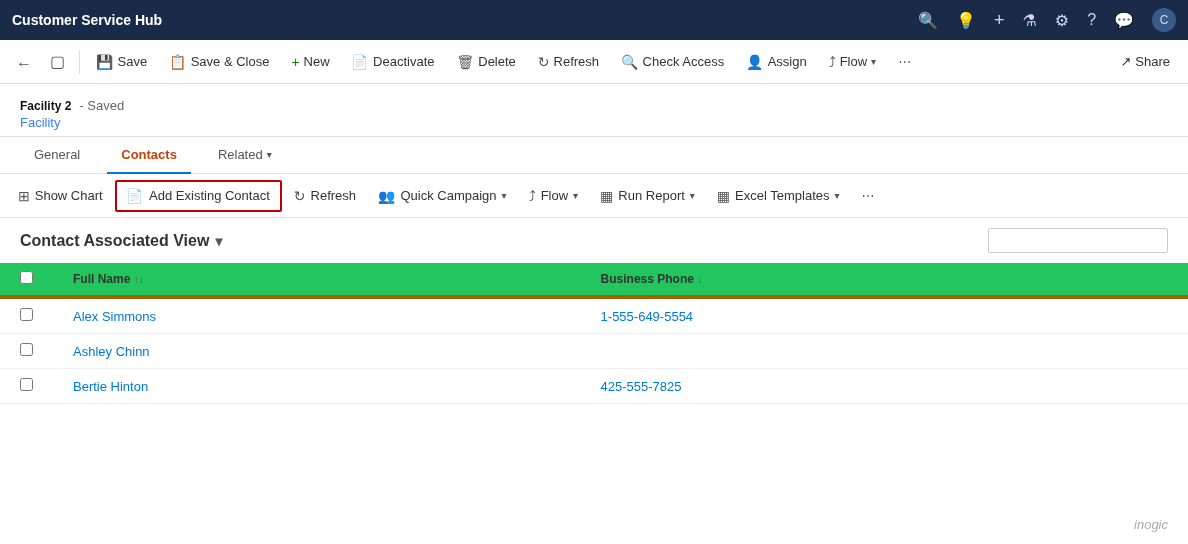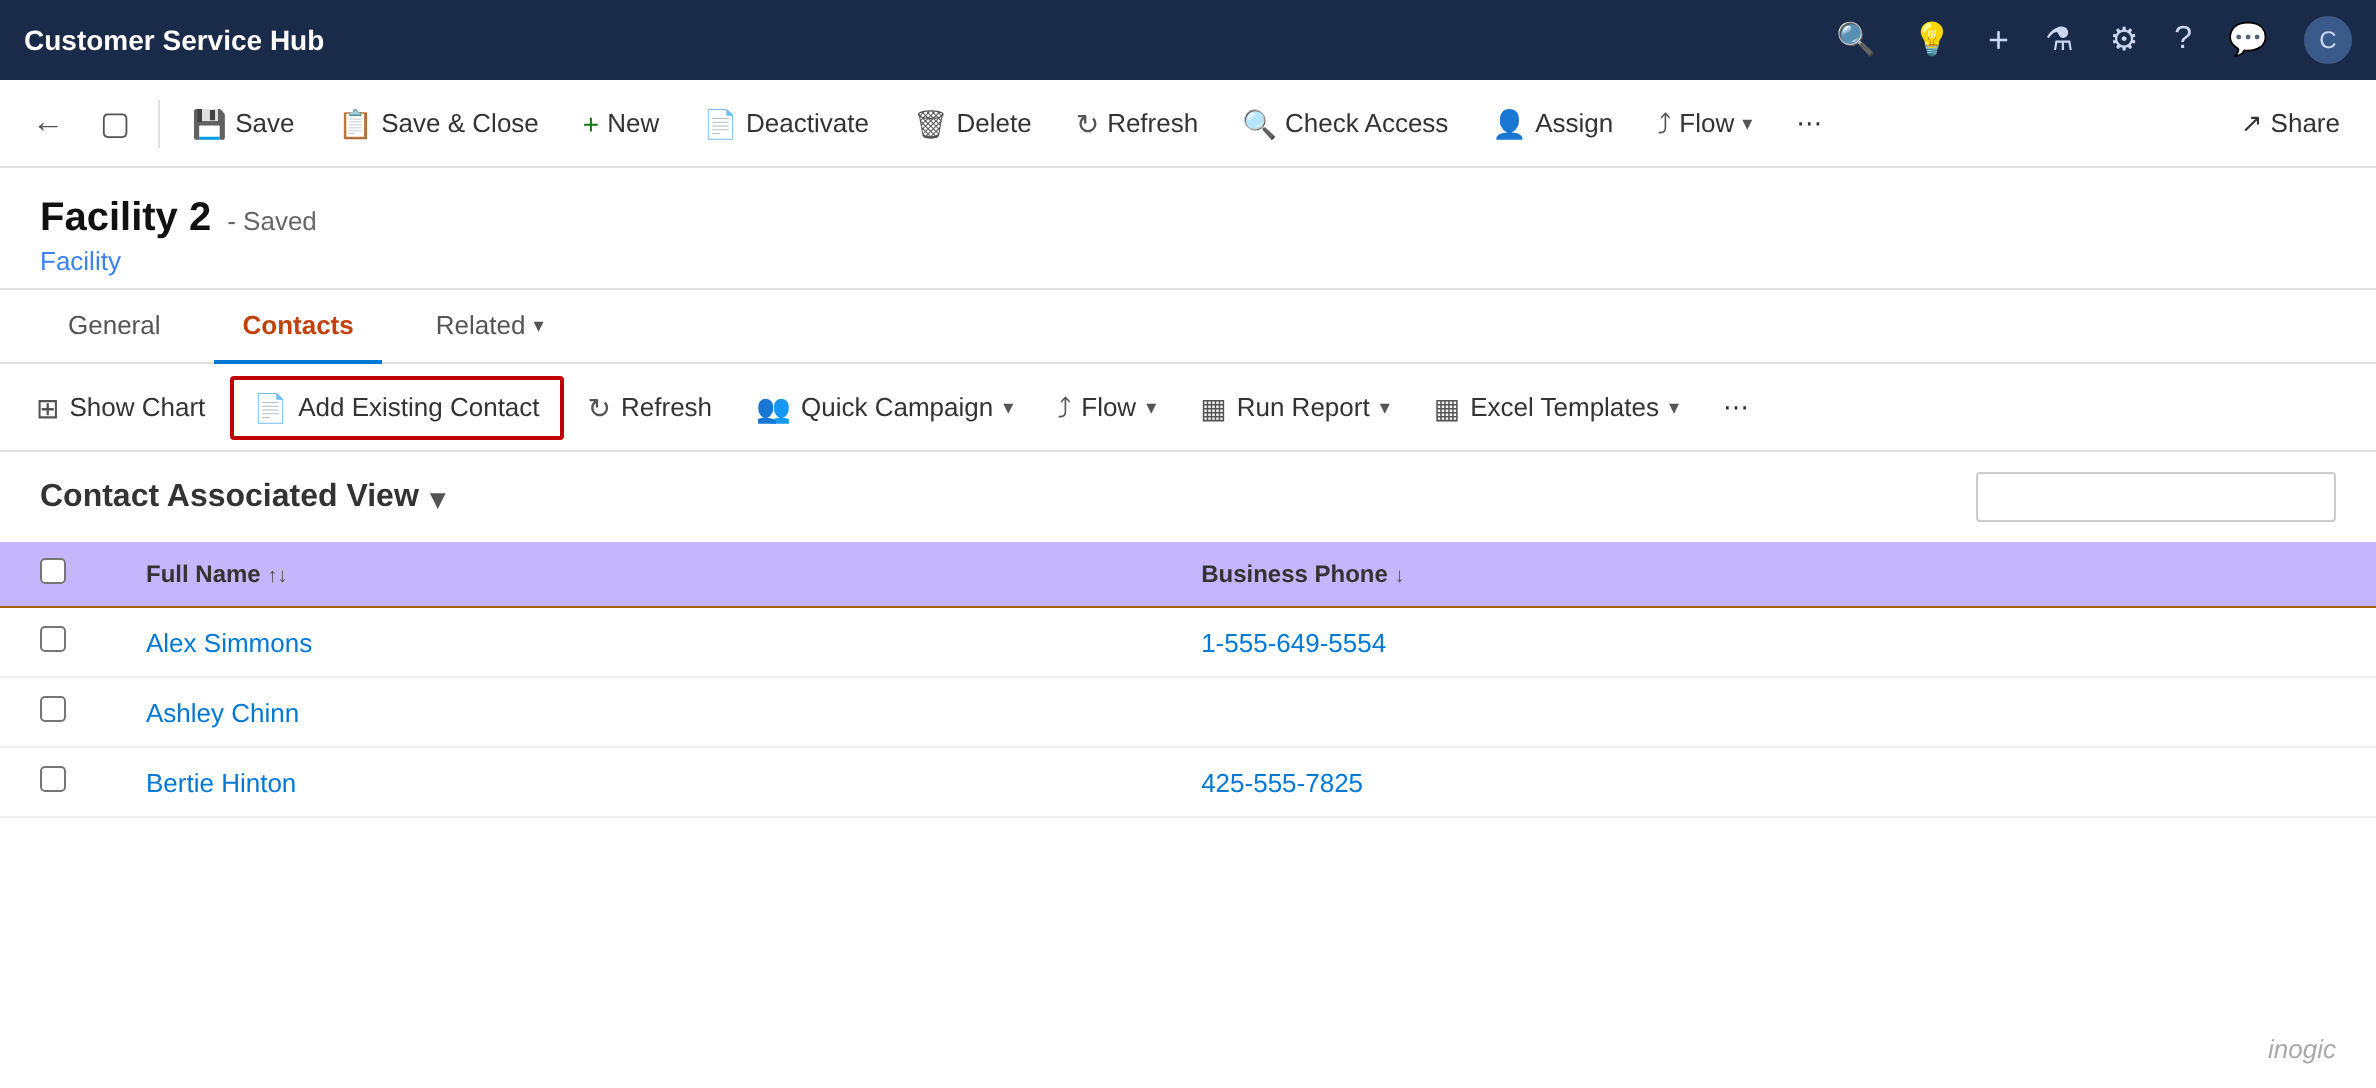--- a/index.html
+++ b/index.html
@@ -89,21 +89,21 @@
     .page-header {
       padding: 14px 20px 6px 20px;
       border-bottom: 1px solid #e0e0e0;
     }
     .page-title-row {
       display: flex;
       align-items: baseline;
       gap: 8px;
     }
     .page-title {
-      font-size: 20px;
+      font-size: 12px;
       font-weight: 600;
       color: #111;
     }
     .page-saved {
       font-size: 13px;
       color: #666;
       text-align: right;
     }
     .page-subtitle {
       font-size: 13px;
@@ -191,22 +191,22 @@
       width: 180px;
       outline: none;
     }
 
     
     .data-table {
       width: 100%;
       border-collapse: collapse;
     }
     .data-table thead tr {
-      border-bottom: 1px solid #a16207;
-      background: #c4b5fd;
+      border-bottom: 4px solid #a16207;
+      background: #22c55e;
     }
     .data-table th {
       padding: 8px 20px;
       text-align: left;
       font-size: 12px;
       font-weight: 600;
       color: #333;
       white-space: nowrap;
     }
     .data-table th .sort-icon { color: #555; font-size: 10px; }

